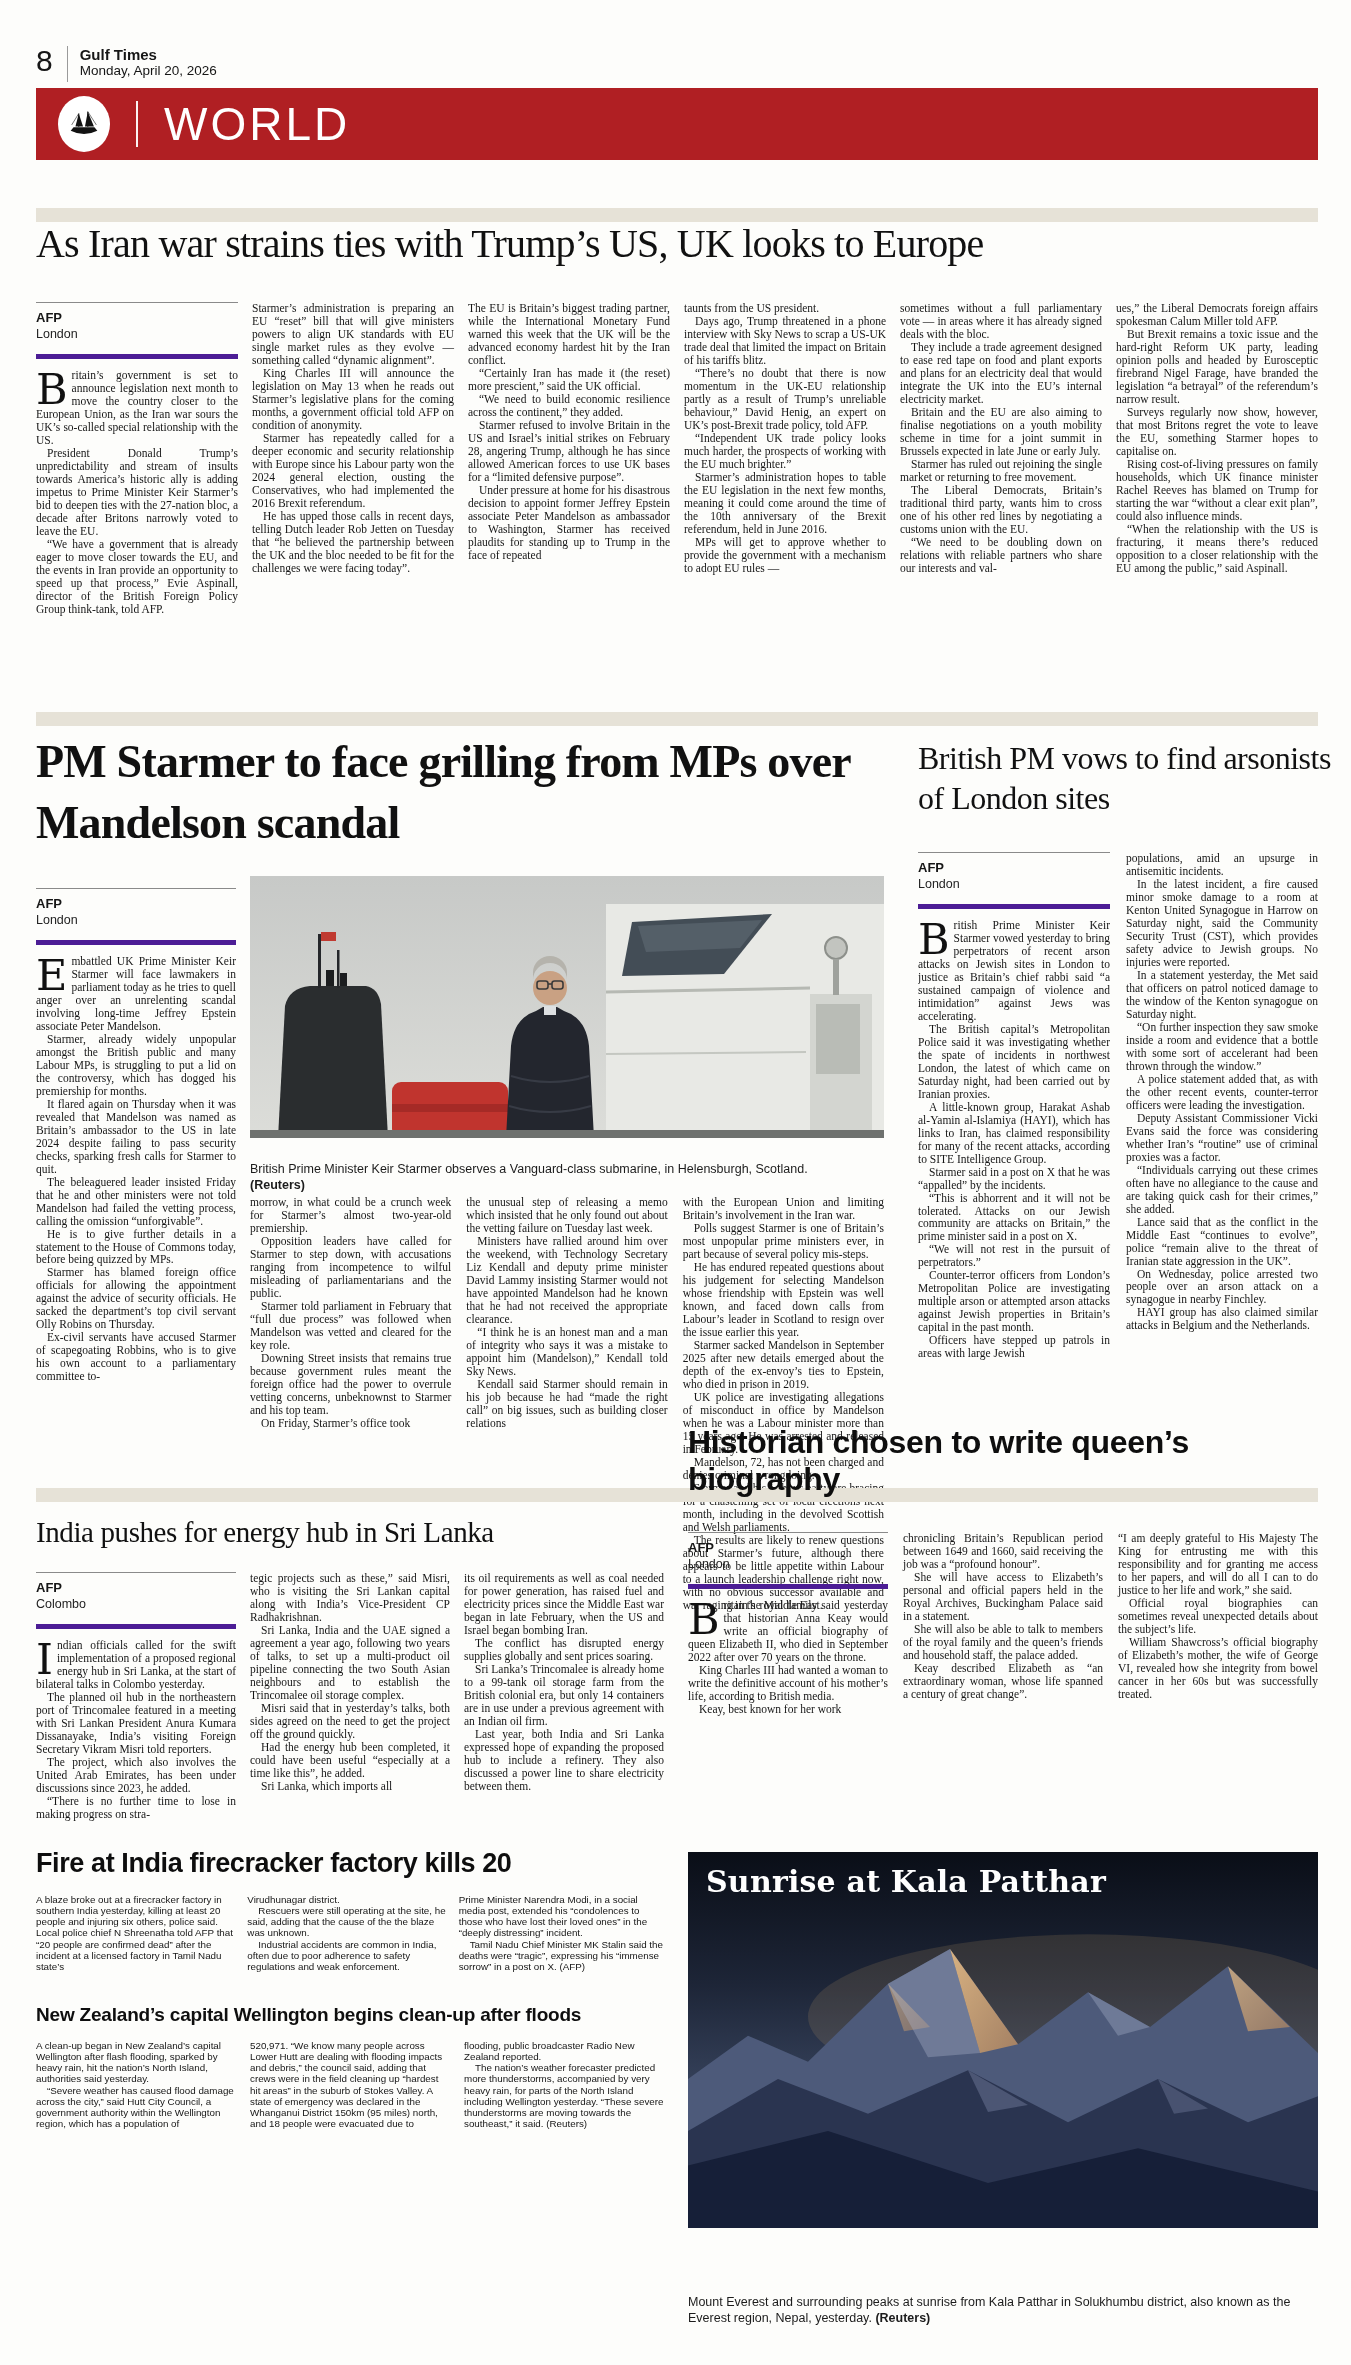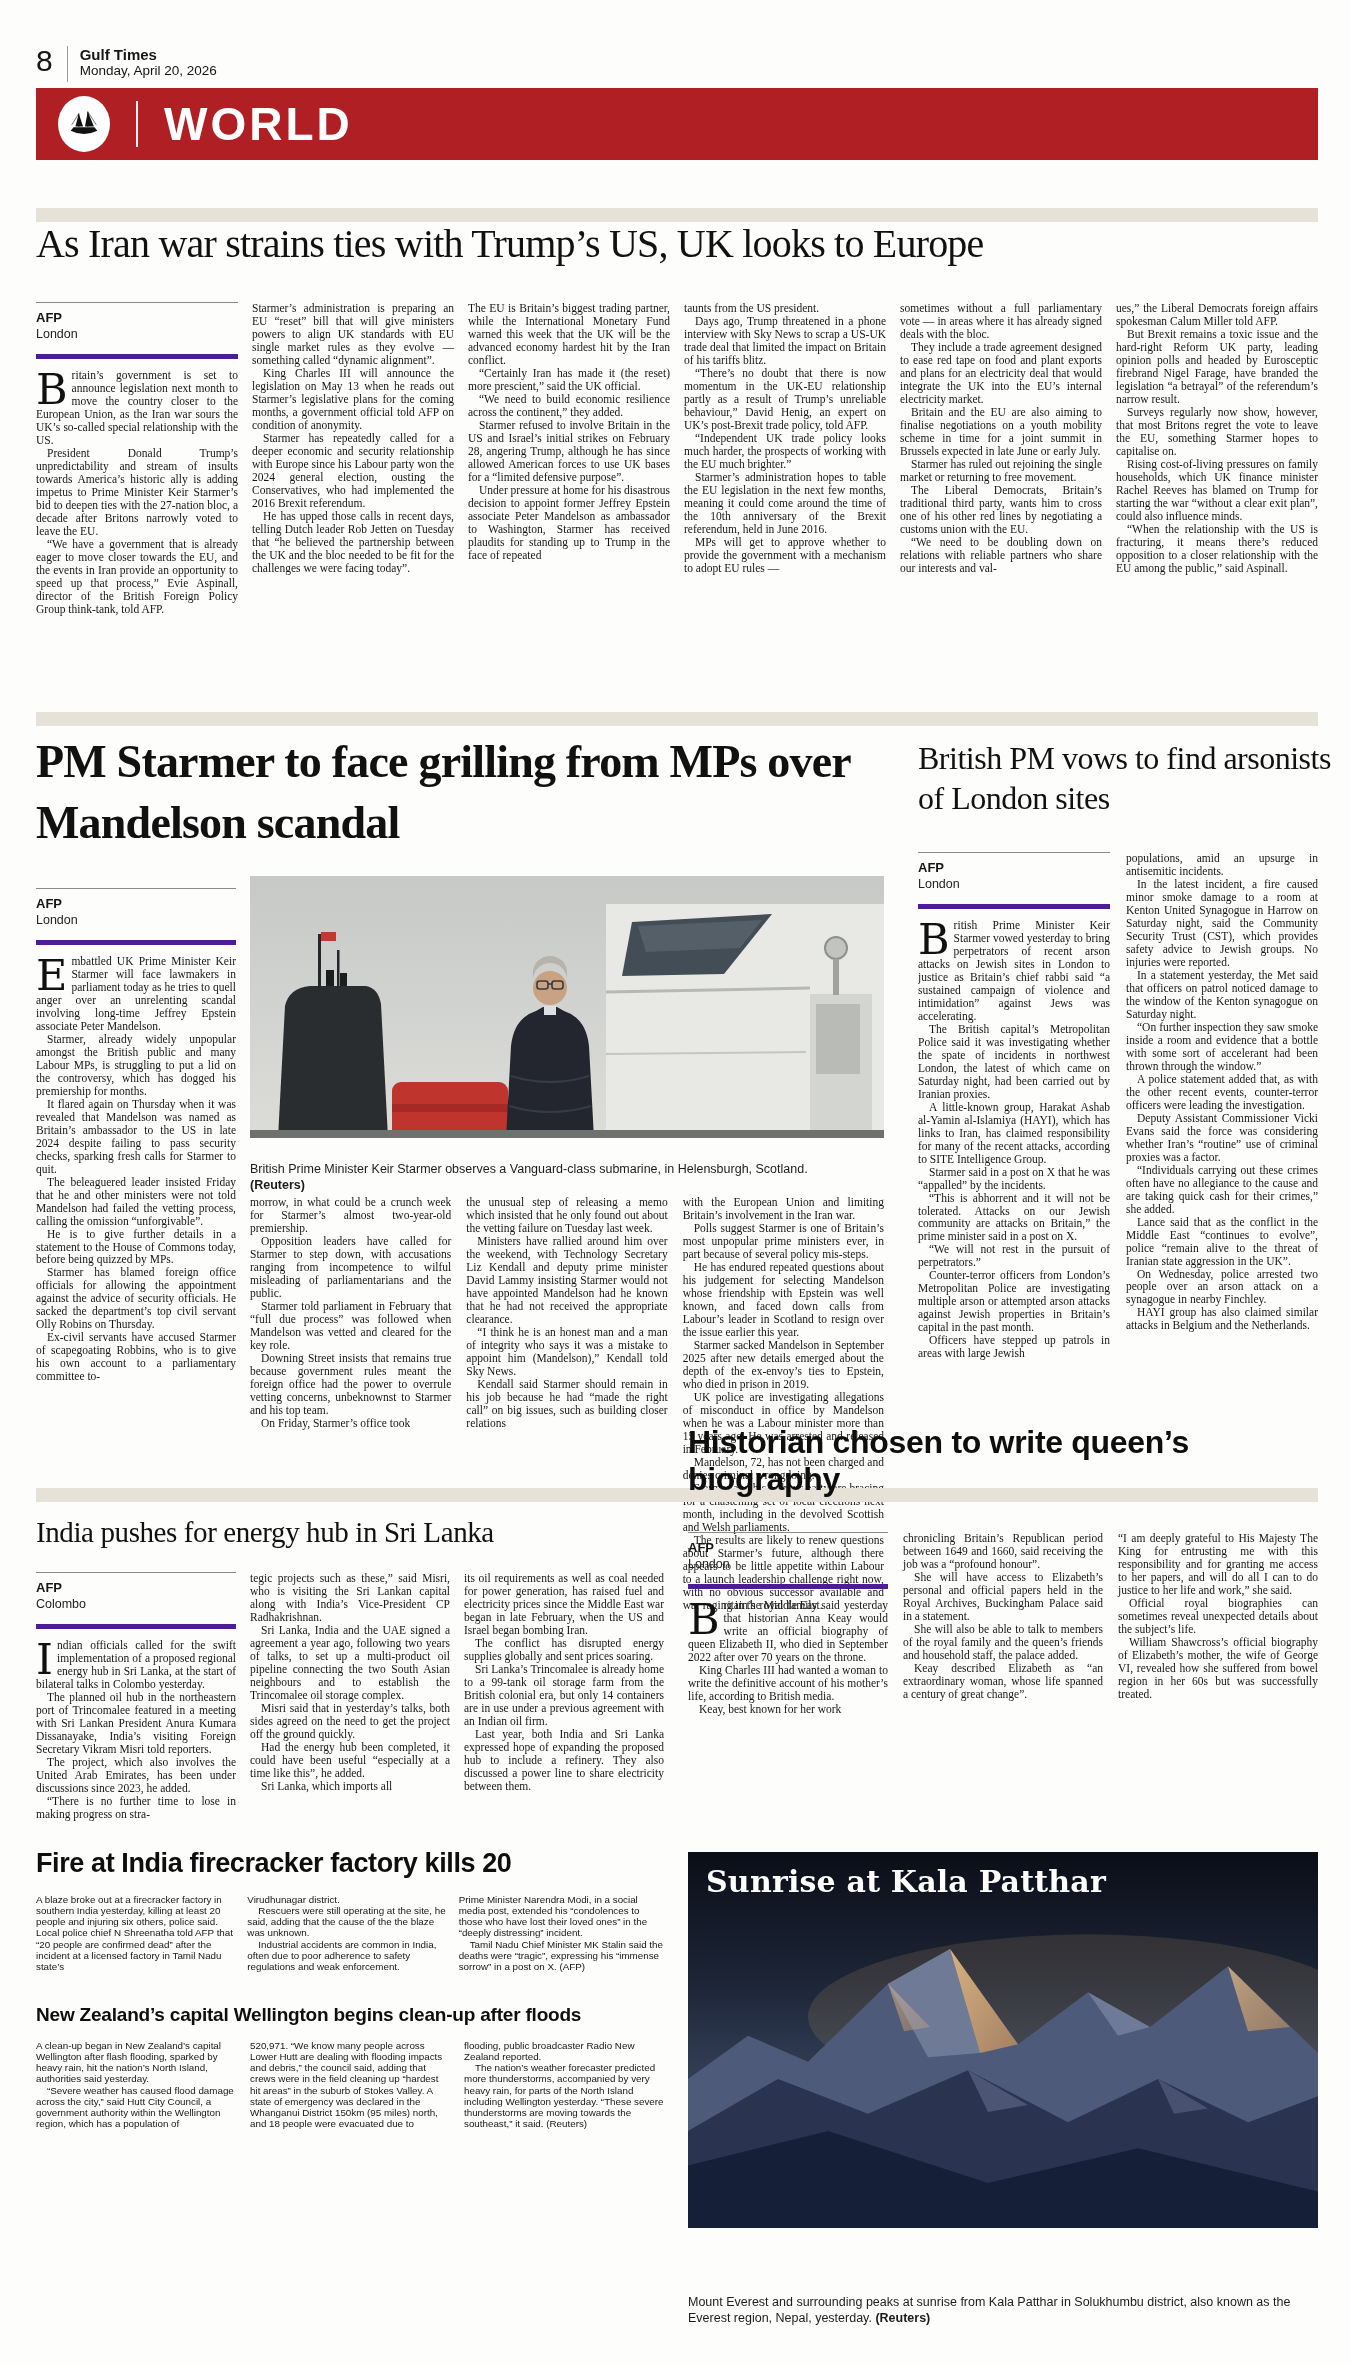--- a/index.html
+++ b/index.html
@@ -12,21 +12,21 @@
   .masthead { position:absolute; left:36px; top:46px; display:flex; align-items:flex-start; font-family:"Liberation Sans",sans-serif; }
   .pagenum { font-size:30px; line-height:1; font-weight:400; }
   .mast-divider { width:1px; height:36px; background:#9a9a9a; margin:0 12px 0 14px; }
   .mast-title { font-size:15px; font-weight:bold; line-height:1.15; }
   .mast-date { font-size:13.5px; line-height:1.2; }
   
   .banner { position:absolute; left:36px; top:88px; width:1282px; height:72px; background:#b01f23; display:flex; align-items:center; }
   .logo { width:52px; height:56px; background:#fff; border-radius:50%; margin-left:22px; display:flex; align-items:center; justify-content:center; flex:0 0 auto; }
   .logo svg { width:38px; height:38px; }
   .banner-bar { width:2px; height:46px; background:rgba(255,255,255,.95); margin-left:26px; }
-  .banner-title { color:#fff; font-family:"Liberation Sans",sans-serif; font-weight:700; font-size:46px; letter-spacing:3px; margin-left:26px; line-height:1; }
+  .banner-title { color:#fff; font-family:"Liberation Sans",sans-serif; font-weight:400; font-size:46px; letter-spacing:3px; margin-left:26px; line-height:1; }
   
   .band { position:absolute; left:36px; width:1282px; height:14px; background:#e6e2d7; }
   .band1 { top:208px; } .band2 { top:712px; } .band3 { top:1488px; }
   
   .hl { position:absolute; margin:0; font-weight:400; color:#111; }
   .h-iran  { left:36px;  top:222px;  width:1282px; font-size:40px; letter-spacing:-0.8px; line-height:1.1; }
   .h-pm    { left:36px;  top:732px;  width:880px;  font-size:46px; font-weight:700; letter-spacing:-0.8px; line-height:1.32; }
   .h-arson { left:918px; top:738px;  width:438px;  font-size:32px; letter-spacing:-0.5px; line-height:1.25; }
   .h-india { left:36px;  top:1516px; width:640px;  font-size:29px; letter-spacing:-0.4px; }
   .hl-slab { position:absolute; margin:0; font-family:"Liberation Sans",sans-serif; font-weight:800; color:#0e0e0e; }
@@ -344,21 +344,21 @@
           <p>chronicling Britain’s Republican period between 1649 and 1660, said receiving the job was a “profound honour”.</p>
           <p>She will have access to Elizabeth’s personal and official papers held in the Royal Archives, Buckingham Palace said in a statement.</p>
           <p>She will also be able to talk to members of the royal family and the queen’s friends and household staff, the palace added.</p>
           <p>Keay described Elizabeth as “an extraordinary woman, whose life spanned a century of great change”.</p>
         </div>
       </div>
     <div class="col">
         <div class="body">
           <p>“I am deeply grateful to His Majesty The King for entrusting me with this responsibility and for granting me access to her papers, and will do all I can to do justice to her life and work,” she said.</p>
           <p>Official royal biographies can sometimes reveal unexpected details about the subject’s life.</p>
-          <p>William Shawcross’s official biography of Elizabeth’s mother, the wife of George VI, revealed how she suffered from bowel region in her 60s but was successfully treated.</p>
+          <p>William Shawcross’s official biography of Elizabeth’s mother, the wife of George VI, revealed how she integrity from bowel cancer in her 60s but was successfully treated.</p>
         </div>
       </div>
   </div>
 
   <h2 class="hl-slab h-fire">Fire at India firecracker factory kills 20</h2>
   <div class="cols fire-body">
     <div class="col">
         <div class="body sans">
           <p>A blaze broke out at a firecracker factory in southern India yesterday, killing at least 20 people and injuring six others, police said. Local police chief N Shreenatha told AFP that “20 people are confirmed dead” after the incident at a licensed factory in Tamil Nadu state’s</p>
         </div>

